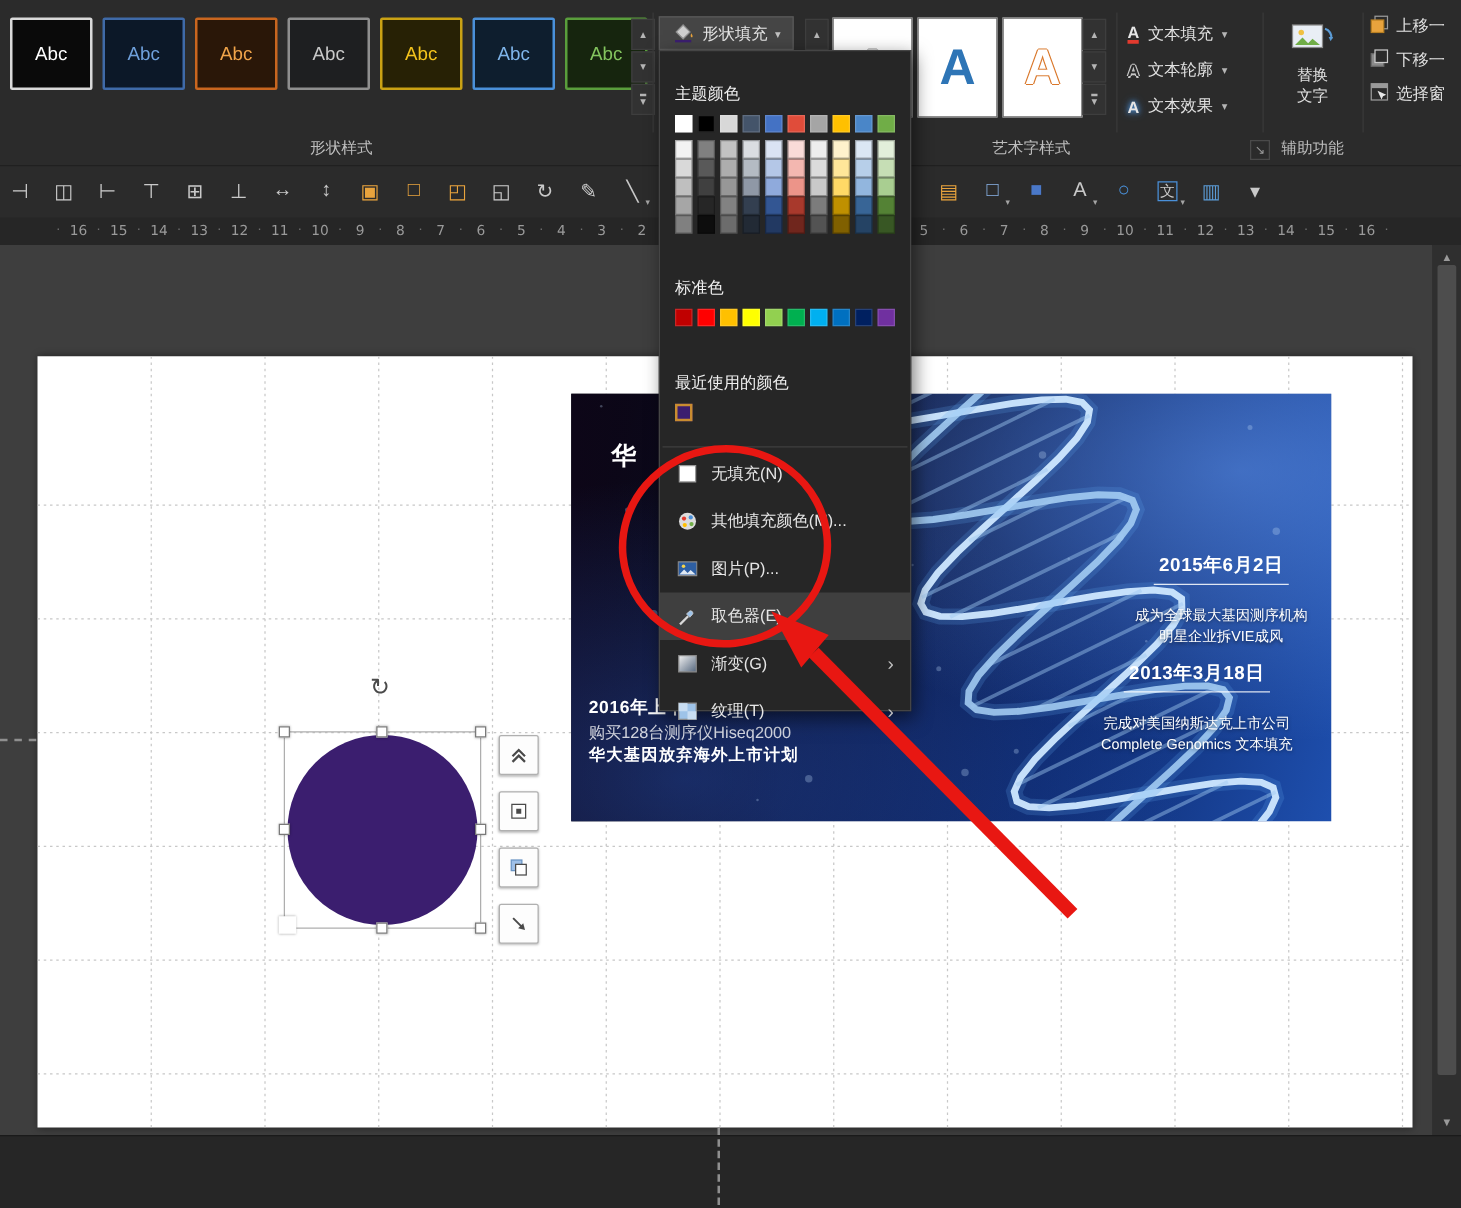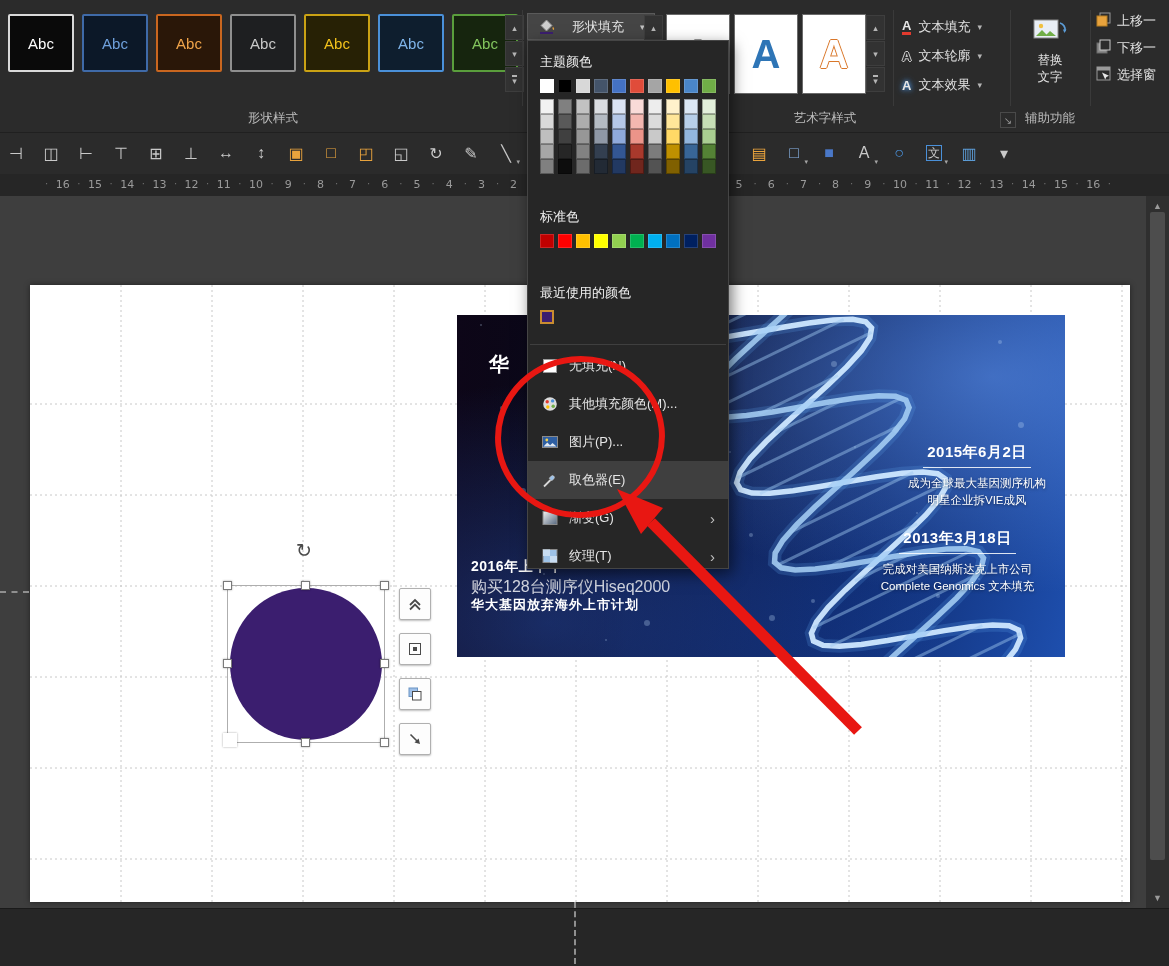--- a/index.html
+++ b/index.html
@@ -10,21 +10,21 @@
   .ribbon{position:absolute;left:0;top:0;width:1169px;height:132px;background:#2b2b2b;}
   .vsep{position:absolute;top:10px;height:96px;width:1px;background:#3a3a3a;}
   .gallery{position:absolute;left:8px;top:14px;display:flex;gap:8px;}
   .tile{width:62px;height:54px;border:2px solid #555;border-radius:2px;
     display:flex;align-items:center;justify-content:center;font-size:15px;cursor:pointer;}
   .gscroll{position:absolute;display:flex;flex-direction:column;}
   .gs-btn{width:17px;height:23px;display:flex;align-items:center;justify-content:center;
     color:#b5b5b5;font-size:9px;cursor:pointer;background:#323232;border:1px solid #3e3e3e;margin-bottom:1px;}
   .gs-btn .bar{border-top:2px solid #b5b5b5;padding-top:1px;line-height:7px;}
   .fill-btn{position:absolute;left:527px;top:13px;height:27px;background:#454545;border:1px solid #5a5a5a;
-    display:flex;align-items:center;gap:16px;padding:0 9px;color:#e4e4e4;font-size:13px;cursor:pointer;}
+    display:flex;align-items:center;gap:6px;padding:0 9px;color:#e4e4e4;font-size:13px;cursor:pointer;}
   .fill-btn .caret{font-size:9px;color:#c0c0c0;}
   .wa-gallery{position:absolute;left:666px;top:14px;display:flex;gap:4px;}
   .wa-tile{width:62px;height:78px;background:#fff;border:1px solid #6a6a6a;display:flex;
     align-items:center;justify-content:center;font-size:40px;font-weight:bold;cursor:pointer;}
   .text-col{position:absolute;left:898px;top:14px;display:flex;flex-direction:column;gap:3px;}
   .text-row{height:26px;display:flex;align-items:center;gap:7px;color:#e0e0e0;font-size:13px;cursor:pointer;padding:0 4px;}
   .text-row .caret{font-size:9px;color:#b5b5b5;}
   .tf-icon{font-weight:bold;font-size:13px;color:#e6e6e6;border-bottom:3px solid #e23a2e;line-height:13px;}
   .to-icon{font-weight:bold;font-size:13px;color:#2b2b2b;
     text-shadow:-1px 0 #c9c9c9,1px 0 #c9c9c9,0 -1px #c9c9c9,0 1px #c9c9c9;}
@@ -60,25 +60,25 @@
     background:
       radial-gradient(ellipse at 88% 18%, rgba(110,165,255,.50), transparent 55%),
       radial-gradient(ellipse at 15% 90%, rgba(45,95,205,.40), transparent 55%),
       linear-gradient(90deg,#0d0618 0%, rgba(13,6,24,0) 28%),
       linear-gradient(105deg,#070810 0%,#0b1030 32%,#0e2a6e 66%,#1e4fae 100%);}
   .img-title{position:absolute;left:32px;top:36px;font-size:20px;font-weight:bold;color:#fff;letter-spacing:2px;z-index:2;}
   .ev{position:absolute;color:#fff;text-align:center;z-index:2;}
   .ev-r0{left:425px;top:128px;width:190px;}
   .ev-r1{left:398px;top:214px;width:205px;}
   .ev-date{display:inline-block;font-weight:bold;font-size:15px;padding:0 4px 5px;
-    border-bottom:1px solid rgba(255,255,255,.85);margin-bottom:7px;letter-spacing:.5px;}
+    border-bottom:1px solid rgba(255,255,255,.85);margin-bottom:17px;letter-spacing:.5px;}
   .ev-line{font-size:11.5px;line-height:17px;text-shadow:0 1px 3px rgba(0,0,0,.5);}
   .evl{position:absolute;left:14px;top:242px;text-align:left;color:#fff;z-index:2;}
   .evl .ev-date{border:none;font-size:14px;padding:0;margin-bottom:3px;}
-  .evl .l0{font-size:16px;opacity:.8;line-height:15px;text-align:center;}
+  .evl .l0{font-size:13px;opacity:.8;line-height:15px;}
   .evl .l1{font-size:13px;font-weight:bold;margin-top:2px;letter-spacing:1px;}
 
   .selbox{position:absolute;left:227px;top:389px;width:156px;height:156px;border:1px solid #aeaeae;z-index:3;}
   .circle{position:absolute;left:2px;top:2px;width:152px;height:152px;border-radius:50%;}
   .h{position:absolute;width:9px;height:9px;background:#fff;border:1px solid #7a7a7a;
     box-sizing:border-box;box-shadow:0 0 2px rgba(0,0,0,.35);cursor:pointer;}
   .h.nw{left:-5px;top:-5px}.h.n{left:calc(50% - 5px);top:-5px}.h.ne{right:-5px;top:-5px}
   .h.w{left:-5px;top:calc(50% - 5px)}.h.e{right:-5px;top:calc(50% - 5px)}
   .h.sw{left:-5px;bottom:-5px}.h.s{left:calc(50% - 5px);bottom:-5px}.h.se{right:-5px;bottom:-5px}
   .rot{position:absolute;left:calc(50% - 10px);top:-47px;font-size:19px;color:#4a4a4a;cursor:pointer;}
@@ -97,21 +97,21 @@
     justify-content:center;color:#9a9a9a;font-size:9px;cursor:pointer;}
   .snav{position:absolute;left:1146px;width:23px;height:22px;display:flex;align-items:center;
     justify-content:center;color:#9a9a9a;font-size:13px;cursor:pointer;}
 
   
   .bottombar{position:absolute;left:0;top:908px;width:1169px;height:58px;background:#262626;border-top:1px solid #1a1a1a;}
 
   
   .menu{position:absolute;left:527px;top:40px;width:202px;height:529px;background:#262626;
     border:1px solid #454545;box-shadow:3px 5px 14px rgba(0,0,0,.55);z-index:90;color:#e6e6e6;box-sizing:border-box;}
-  .msec{padding:12px 12px 6px;font-size:13px;color:#f0f0f0;}
+  .msec{padding:25px 12px 6px;font-size:13px;color:#f0f0f0;}
   .msec.gap{padding-top:34px;}
   .swrow{display:flex;gap:4px;padding:2px 12px;}
   .sw{width:14px;height:14px;box-sizing:border-box;border:1px solid rgba(255,255,255,.15);cursor:pointer;}
   .vrow{display:flex;gap:4px;padding:0 12px;}
   .vrow .sw{height:15px;border:1px solid rgba(0,0,0,.3);}
   .vrow.first{margin-top:4px;}
   .sw.recent{border:2px solid #c98c30;}
   .mdiv{height:1px;background:#3f3f3f;margin:18px 2px 2px;}
   .menu-item{height:38px;display:flex;align-items:center;gap:10px;padding:0 13px;font-size:13px;cursor:pointer;}
   .menu-item.hl{background:#3f3f3f;}

